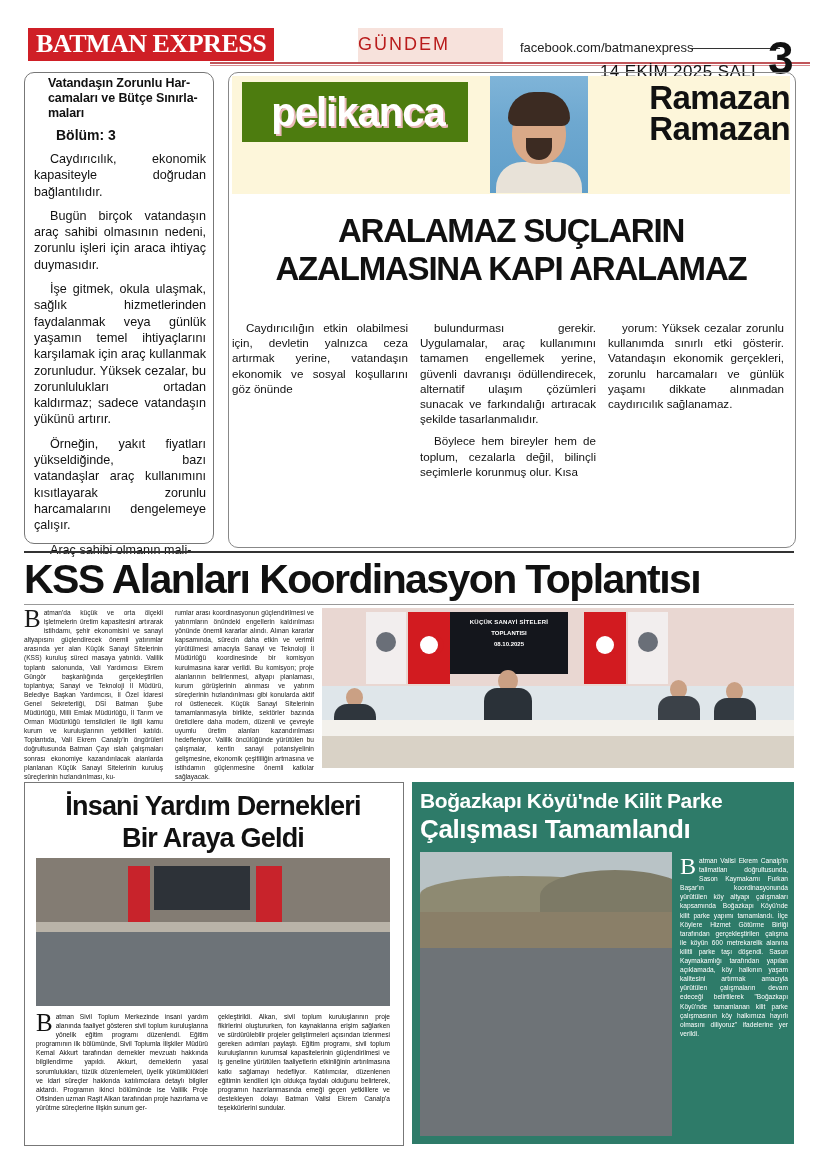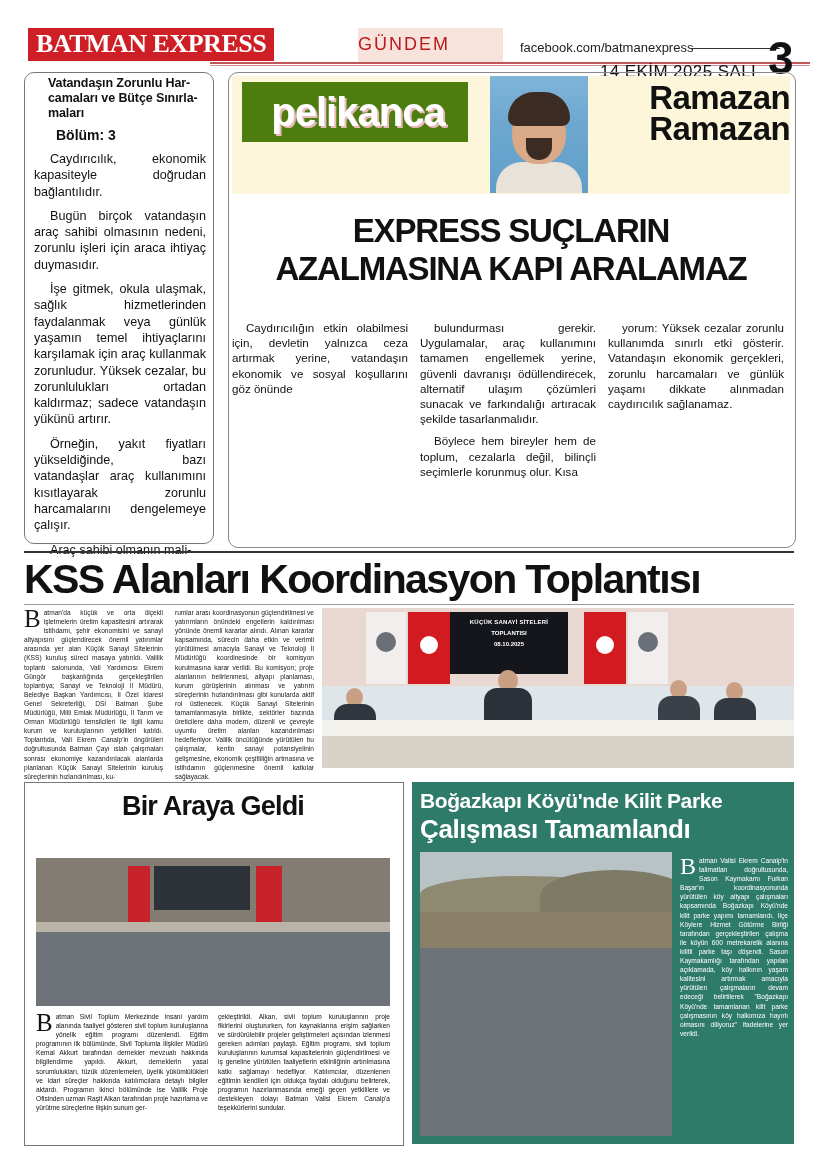--- a/index.html
+++ b/index.html
@@ -149,21 +149,21 @@
     <div class="ph-body"></div>
     <div class="ph-face"></div>
     <div class="ph-hair"></div>
     <div class="ph-beard"></div>
   </div>
   <div class="author-name">
     <div>Ramazan</div>
     <div>Ramazan</div>
   </div>
   <div class="col-headline">
-    <div>EXPRESS SUÇLARIN</div>
+    <div>ARALAMAZ SUÇLARIN</div>
     <div>AZALMASINA KAPI ARALAMAZ</div>
   </div>
   <div class="col-body">
     <div class="cc">
       <p>Caydırıcılığın etkin olabilmesi için, devletin yalnızca ceza artırmak yerine, vatandaşın ekonomik ve sosyal koşullarını göz önünde</p>
     </div>
     <div class="cc">
       <p>bulundurması gerekir. Uygulamalar, araç kullanımını tamamen engellemek yerine, güvenli davranışı ödüllendirecek, alternatif ulaşım çözümleri sunacak ve farkındalığı artıracak şekilde tasarlanmalıdır.</p>
       <p>Böylece hem bireyler hem de toplum, cezalarla değil, bilinçli seçimlerle korunmuş olur. Kısa</p>
     </div>
@@ -212,20 +212,21 @@
     <div class="kp-head" style="left:404px;top:74px;width:17px;height:19px;"></div>
     <div class="kp-person" style="left:392px;top:90px;width:42px;height:28px;background:#323940;"></div>
     <div class="kp-head" style="left:24px;top:80px;width:17px;height:19px;"></div>
     <div class="kp-person" style="left:12px;top:96px;width:42px;height:26px;background:#2f363d;"></div>
     <div class="kp-table"></div>
     <div class="kp-tablefront"></div>
   </div>
 
   <div class="bl-box"></div>
   <div class="bl-title">
+    <div>İnsani Yardım Dernekleri</div>
     <div>Bir Araya Geldi</div>
   </div>
   <div class="bl-photo">
     <div class="blp-wall"></div>
     <div class="blp-banner2"></div>
     <div class="blp-screen"></div>
     <div class="blp-banner"></div>
     <div class="blp-floor"></div>
     <div class="blp-chairs"></div>
   </div>

